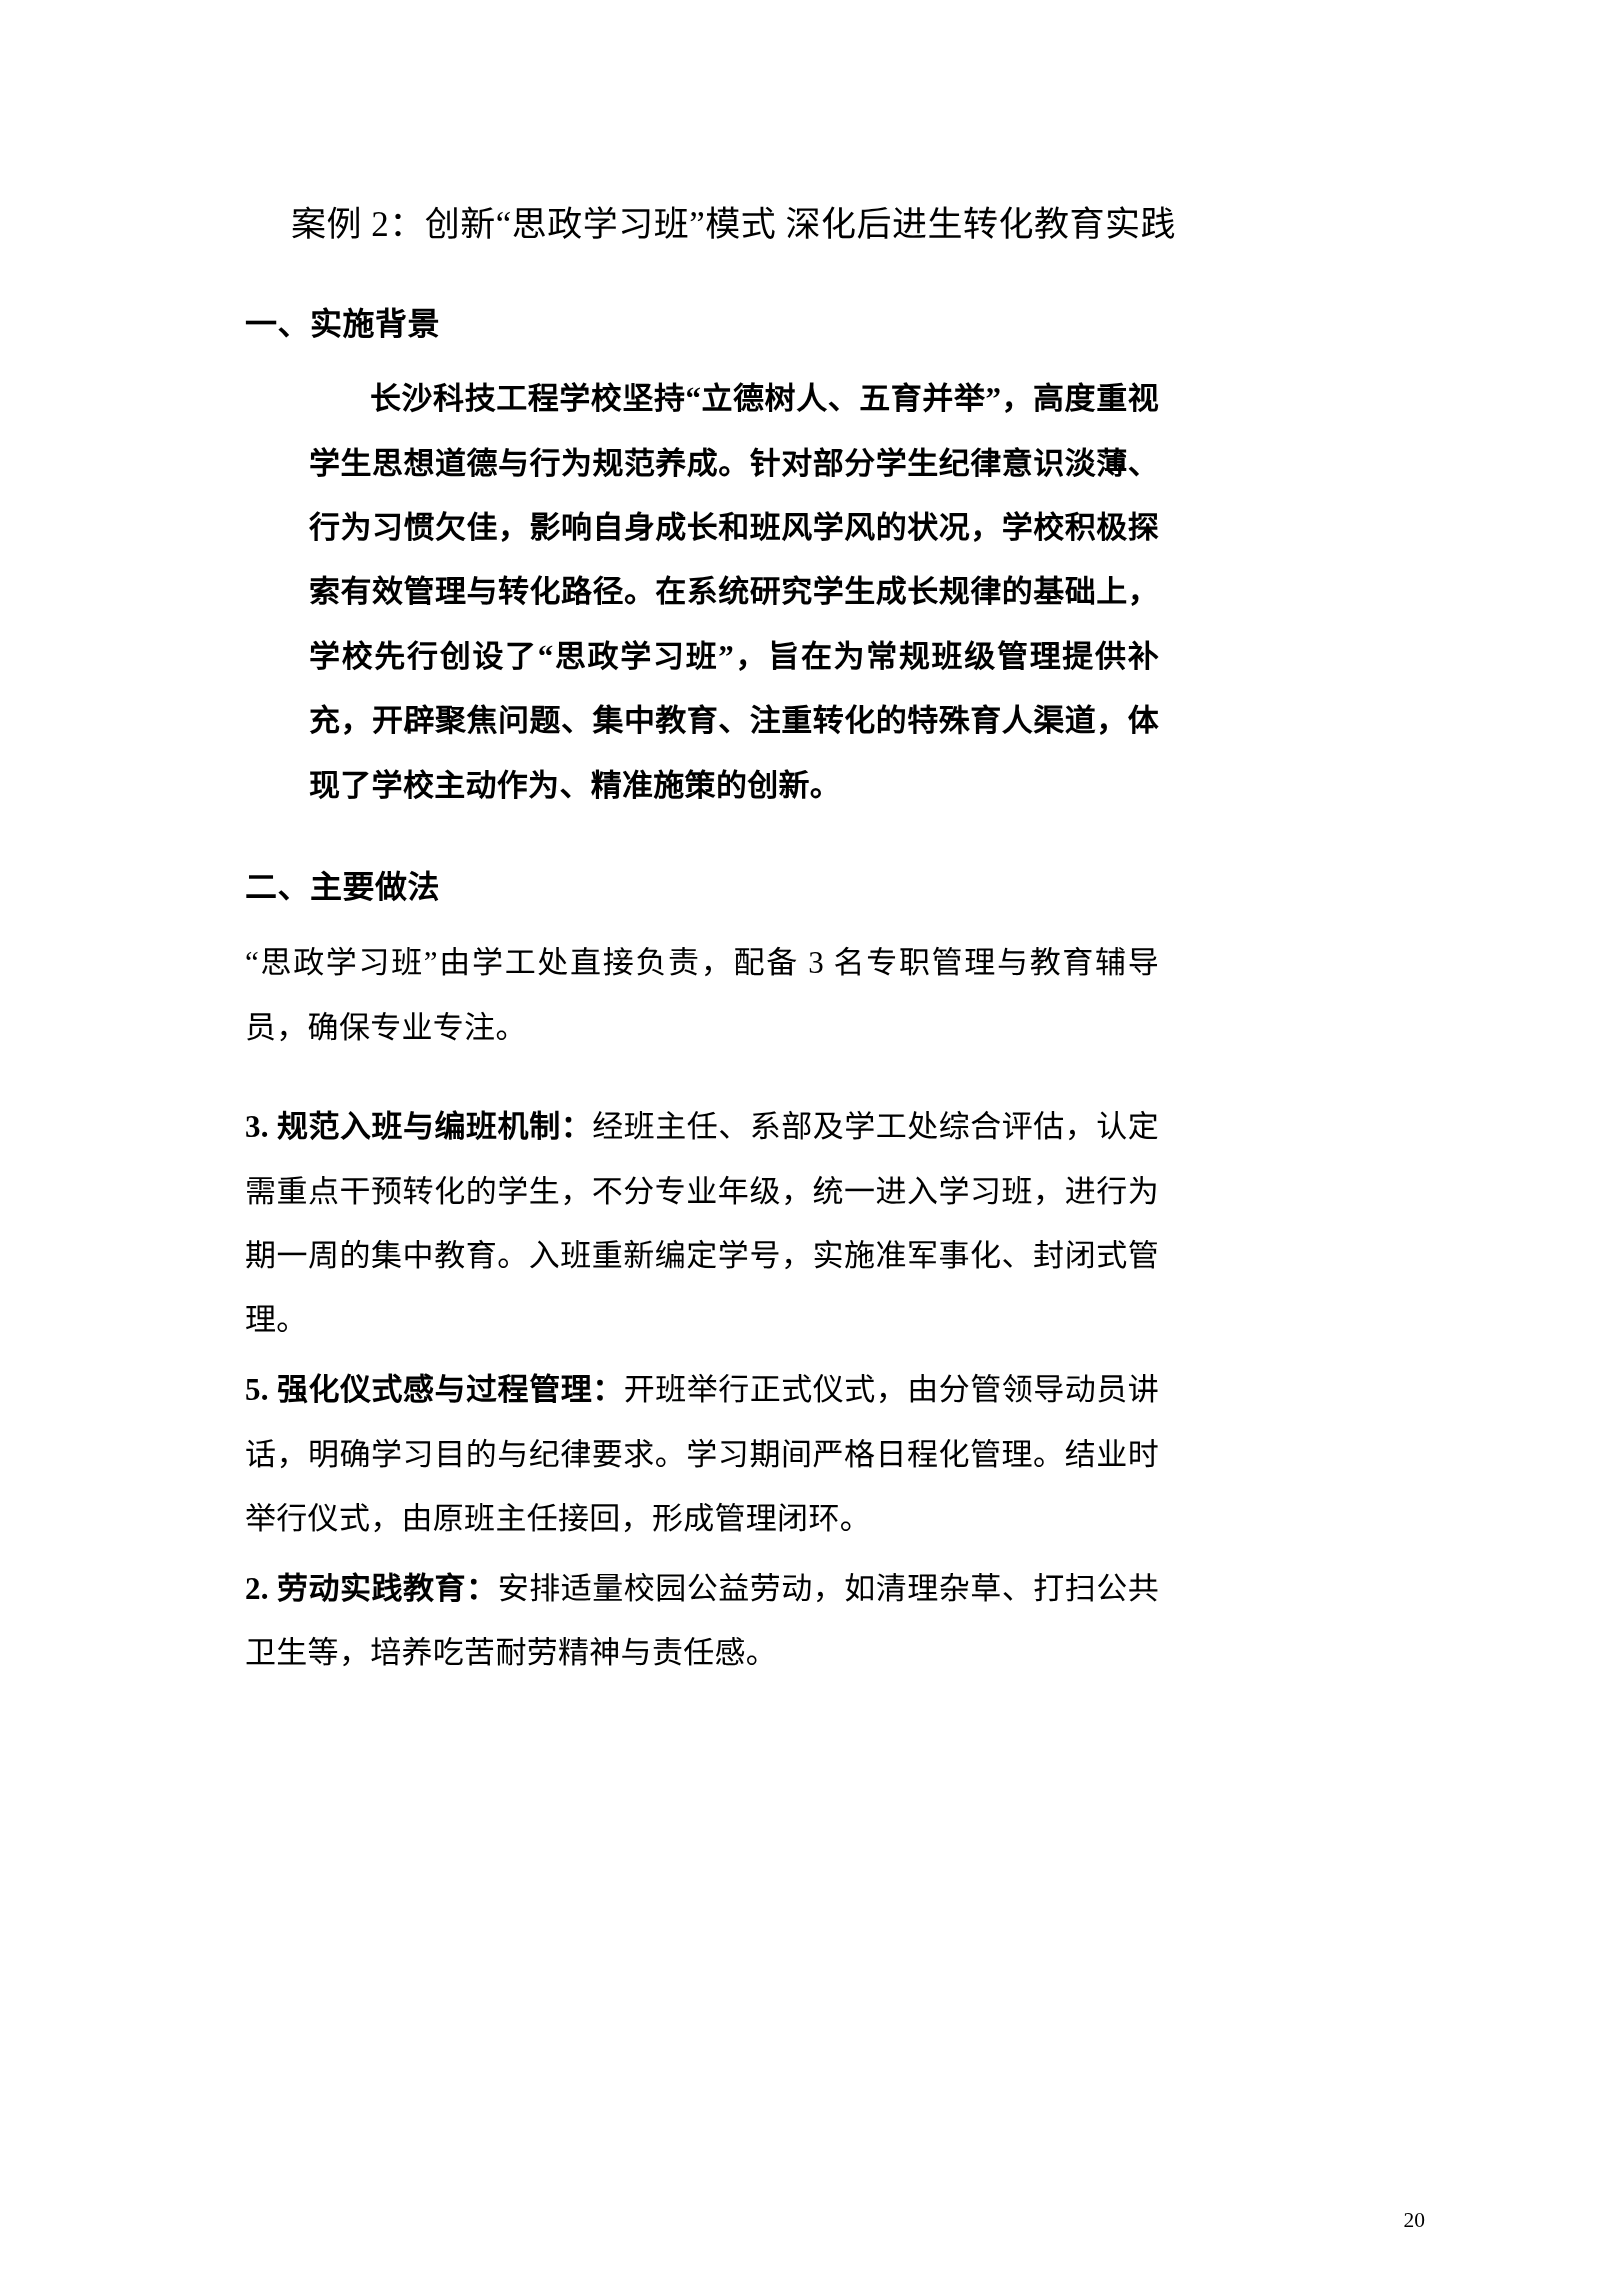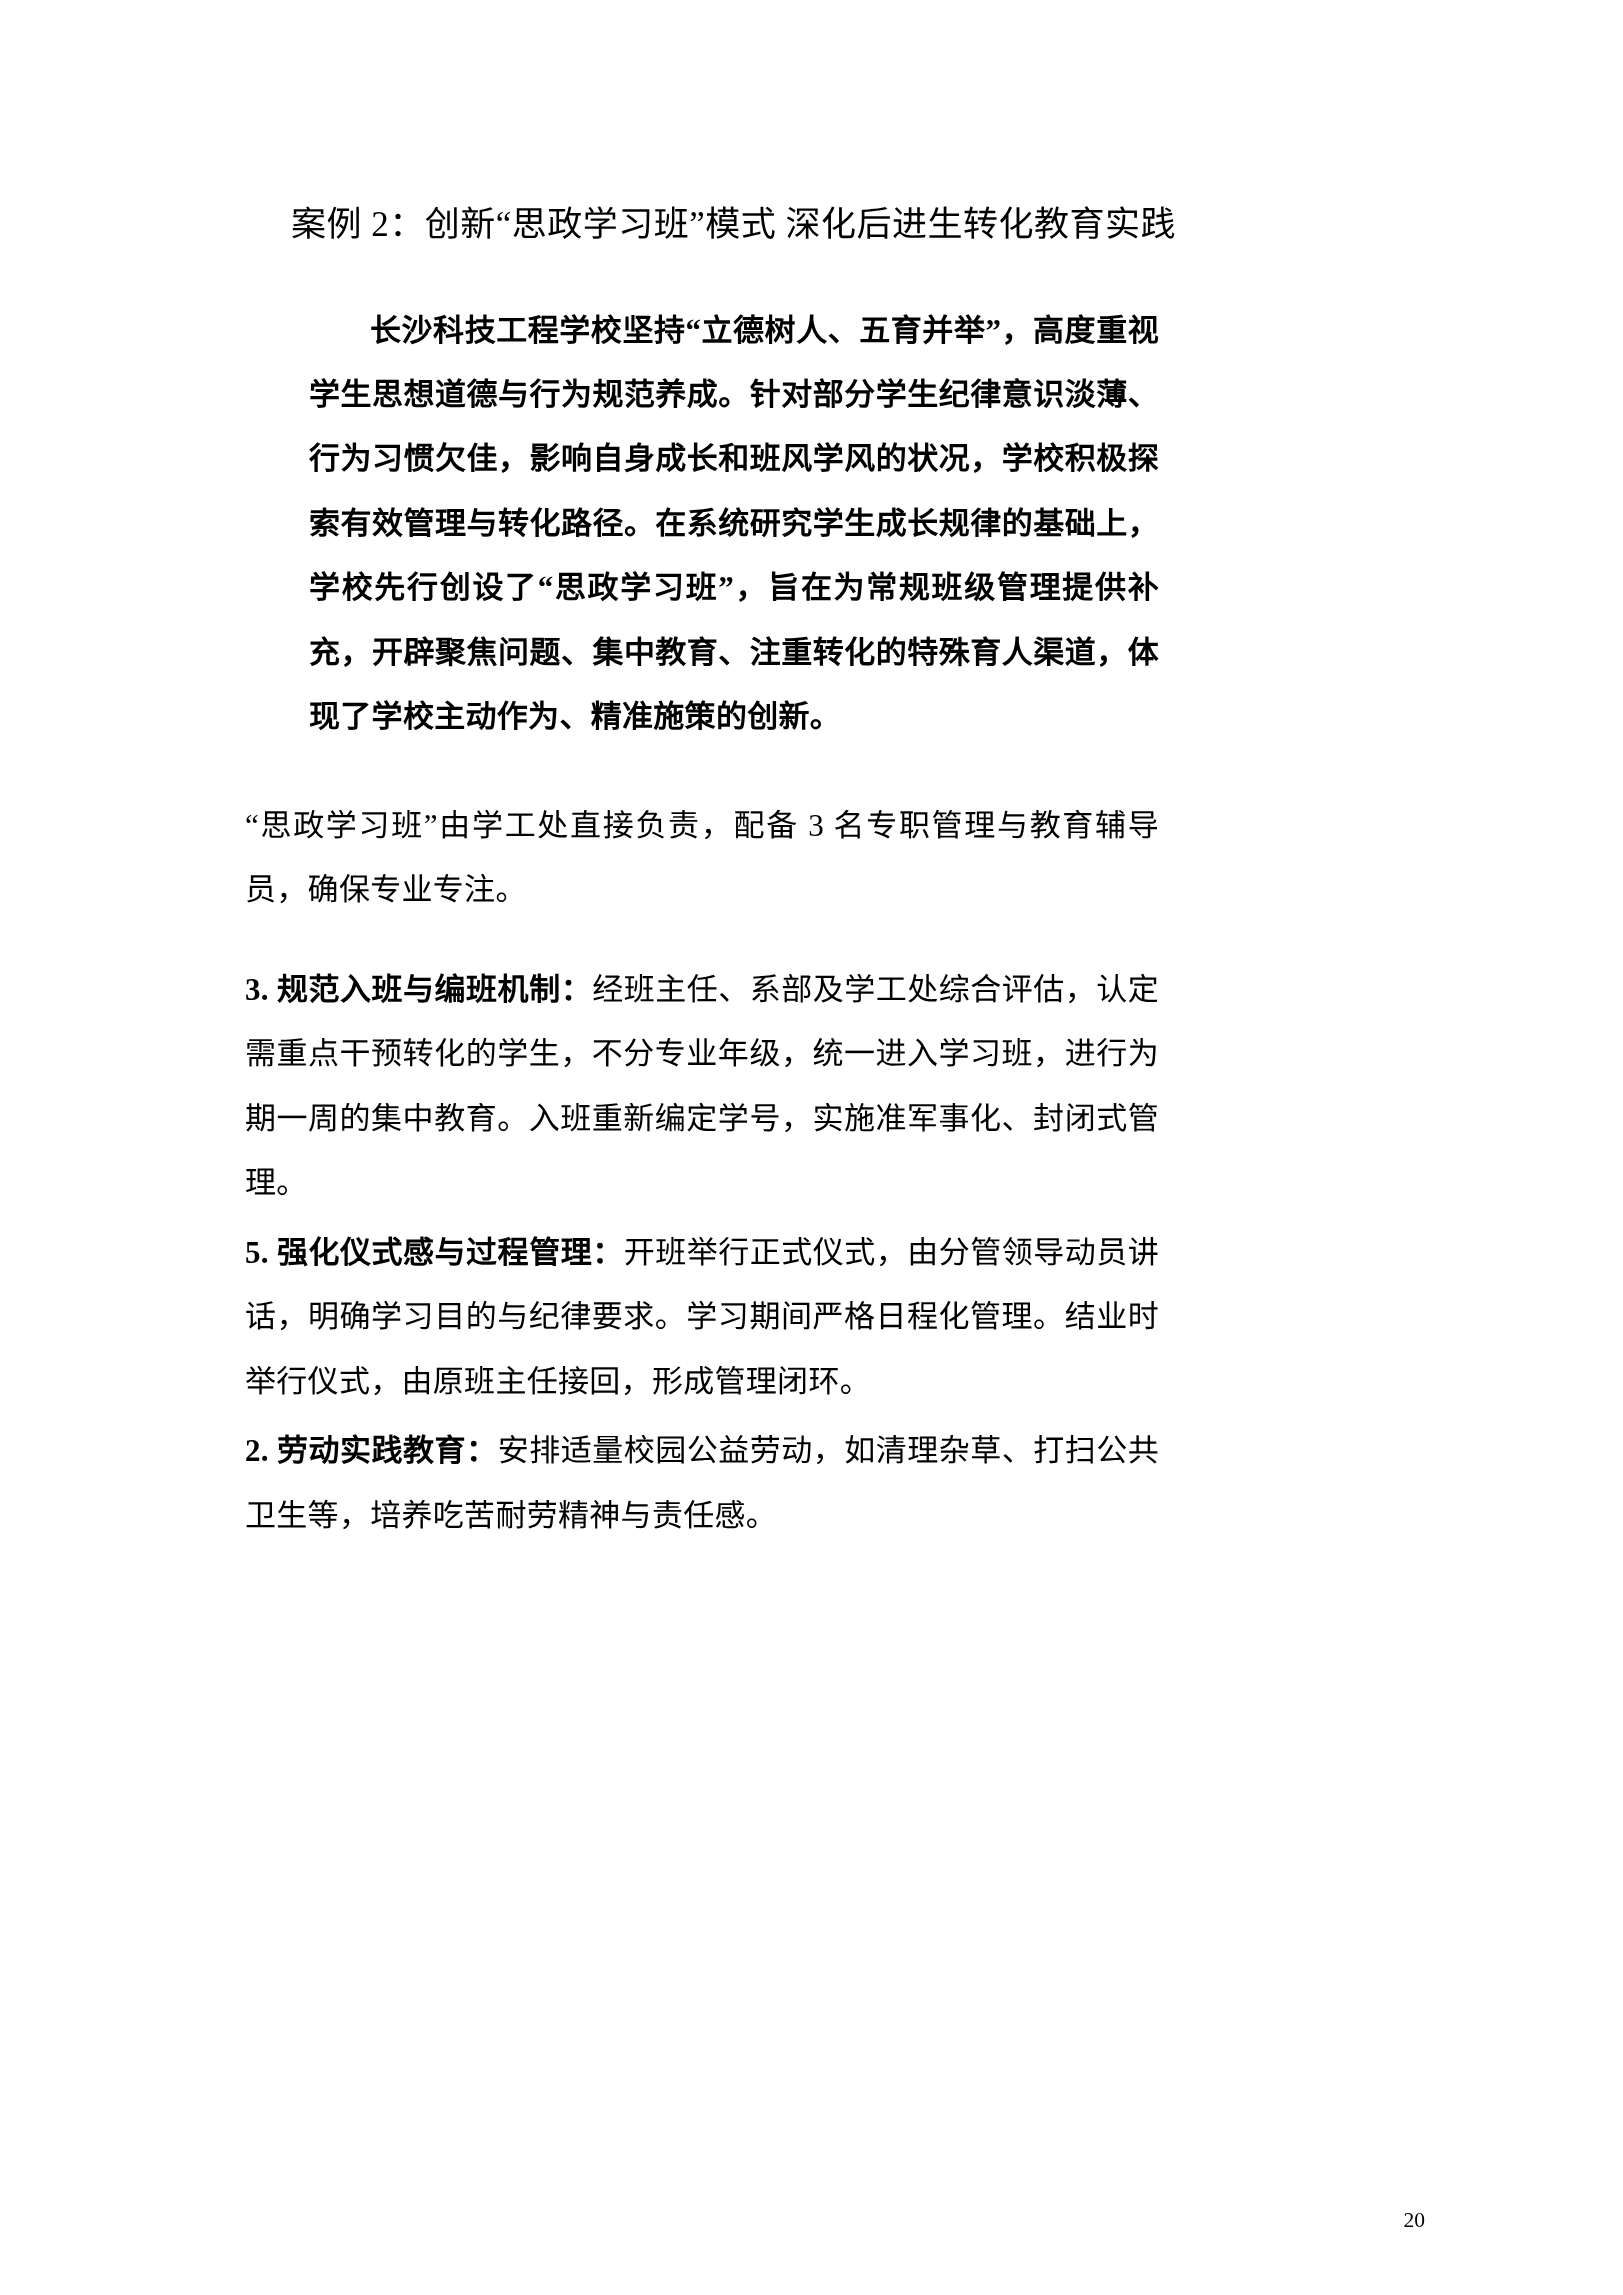--- a/index.html
+++ b/index.html
@@ -62,26 +62,28 @@
     font-weight: bold;
   }
 </style>
 </head>
 <body>
 
 <div class="page">
 
   <h1 class="doc-title">案例 2：创新“思政学习班”模式 深化后进生转化教育实践</h1>
 
+  <div class="section-heading">一、实施背景</div>
   <div class="body-indent">
     <p class="para indent">长沙科技工程学校坚持“立德树人、五育并举”，高度重视学生思想道德与行为规范养成。针对部分学生纪律意识淡薄、行为习惯欠佳，影响自身成长和班风学风的状况，学校积极探索有效管理与转化路径。在系统研究学生成长规律的基础上，学校先行创设了“思政学习班”，旨在为常规班级管理提供补充，开辟聚焦问题、集中教育、注重转化的特殊育人渠道，体现了学校主动作为、精准施策的创新。</p>
   </div>
 
   <div class="gap-lg"></div>
 
+  <div class="section-heading">二、主要做法</div>
   <p class="para">“思政学习班”由学工处直接负责，配备 3 名专职管理与教育辅导员，确保专业专注。</p>
 
   <div class="gap-md"></div>
 
   <p class="para"><span class="bold">3. 规范入班与编班机制：</span><span>经班主任、系部及学工处综合评估，认定需重点干预转化的学生，不分专业年级，统一进入学习班，进行为期一周的集中教育。入班重新编定学号，实施准军事化、封闭式管理。</span></p>
 
   <p class="para"><span class="bold">5. 强化仪式感与过程管理：</span><span>开班举行正式仪式，由分管领导动员讲话，明确学习目的与纪律要求。学习期间严格日程化管理。结业时举行仪式，由原班主任接回，形成管理闭环。</span></p>
 
 
 

